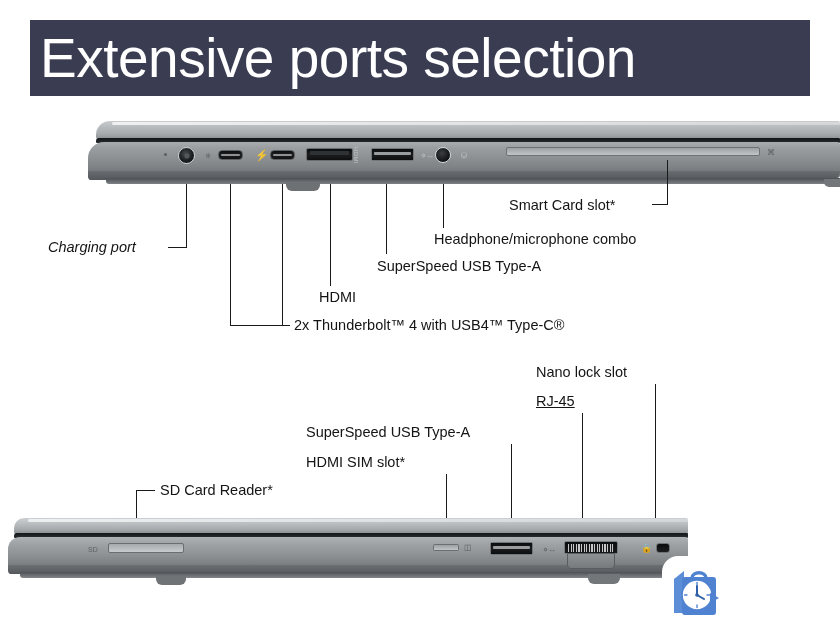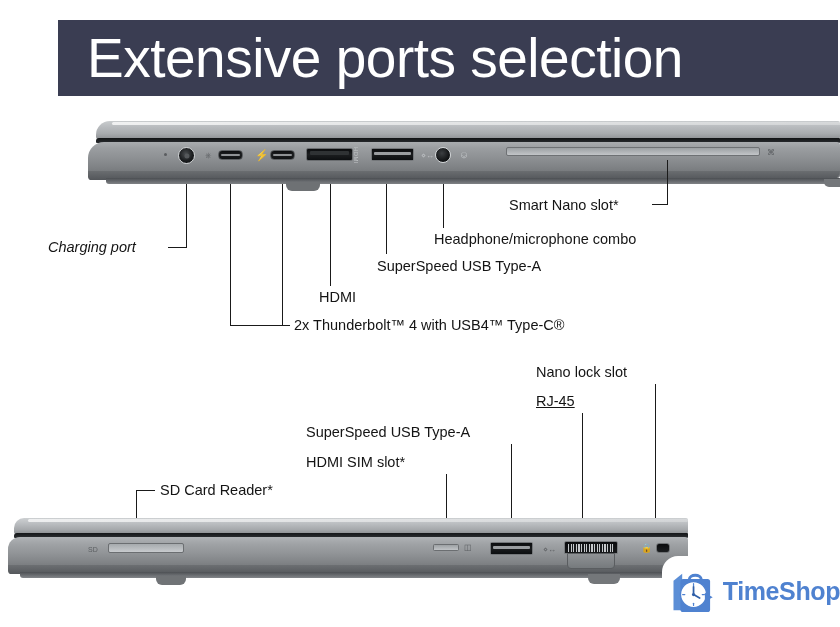--- a/index.html
+++ b/index.html
@@ -19,23 +19,22 @@
   
   #header-banner {
     position: absolute;
     left: 30px;
     top: 20px;
     width: 780px;
     height: 76px;
     background: #3a3d52;
     display: flex;
     align-items: center;
-    padding-left: 29px;
-    box-sizing: border-box;
-    margin-left: 28px;
+    padding-left: 10px;
+    box-sizing: border-box;
   }
   #header-title {
     color: #ffffff;
     font-size: 55px;
     line-height: 56px;
     font-weight: 400;
     letter-spacing: -0.5px;
     white-space: nowrap;
     font-family: "Liberation Sans", sans-serif;
   }
@@ -461,21 +460,21 @@
 <div class="callout-label" style="left:319px; top:289px;">HDMI</div>
 
 <div class="leader-v" style="left:386px; top:184px; height:70px;"></div>
 <div class="callout-label" style="left:377px; top:258px;">SuperSpeed USB Type-A</div>
 
 <div class="leader-v" style="left:443px; top:184px; height:44px;"></div>
 <div class="callout-label" style="left:434px; top:231px;">Headphone/microphone combo</div>
 
 <div class="leader-v" style="left:667px; top:160px; height:44px;"></div>
 <div class="leader-h" style="left:652px; top:204px; width:16px;"></div>
-<div class="callout-label" style="left:509px; top:197px;">Smart Nano slot*</div>
+<div class="callout-label" style="left:509px; top:197px;">Smart Card slot*</div>
 
 <div class="callout-label" style="left:536px; top:364px;">Nano lock slot</div>
 <div class="leader-v" style="left:655px; top:384px; height:158px;"></div>
 
 <div class="callout-label" style="left:536px; top:393px;text-decoration:underline;">RJ-45</div>
 <div class="leader-v" style="left:582px; top:413px; height:129px;"></div>
 
 <div class="callout-label" style="left:306px; top:424px;">SuperSpeed USB Type-A</div>
 <div class="leader-v" style="left:511px; top:444px; height:98px;"></div>
 
@@ -533,14 +532,13 @@
       <line x1="14.5" y1="30" x2="17" y2="30"></line>
       <line x1="37" y1="30" x2="39.5" y2="30"></line>
     </g>
 
     <line x1="27" y1="30" x2="27" y2="21" stroke="#2f5fa8" stroke-width="2" stroke-linecap="round"></line>
     <line x1="27" y1="30" x2="34" y2="34" stroke="#2f5fa8" stroke-width="2" stroke-linecap="round"></line>
     <circle cx="27" cy="30" r="1.8" fill="#2f5fa8"></circle>
 
     <path d="M40 28 L49 33 L40 38 Z" fill="#4f82d0"></path>
   </svg>
-  <span id="timeshop-wordmark">TimeShop</span>
 </div>
 
 </body></html>

